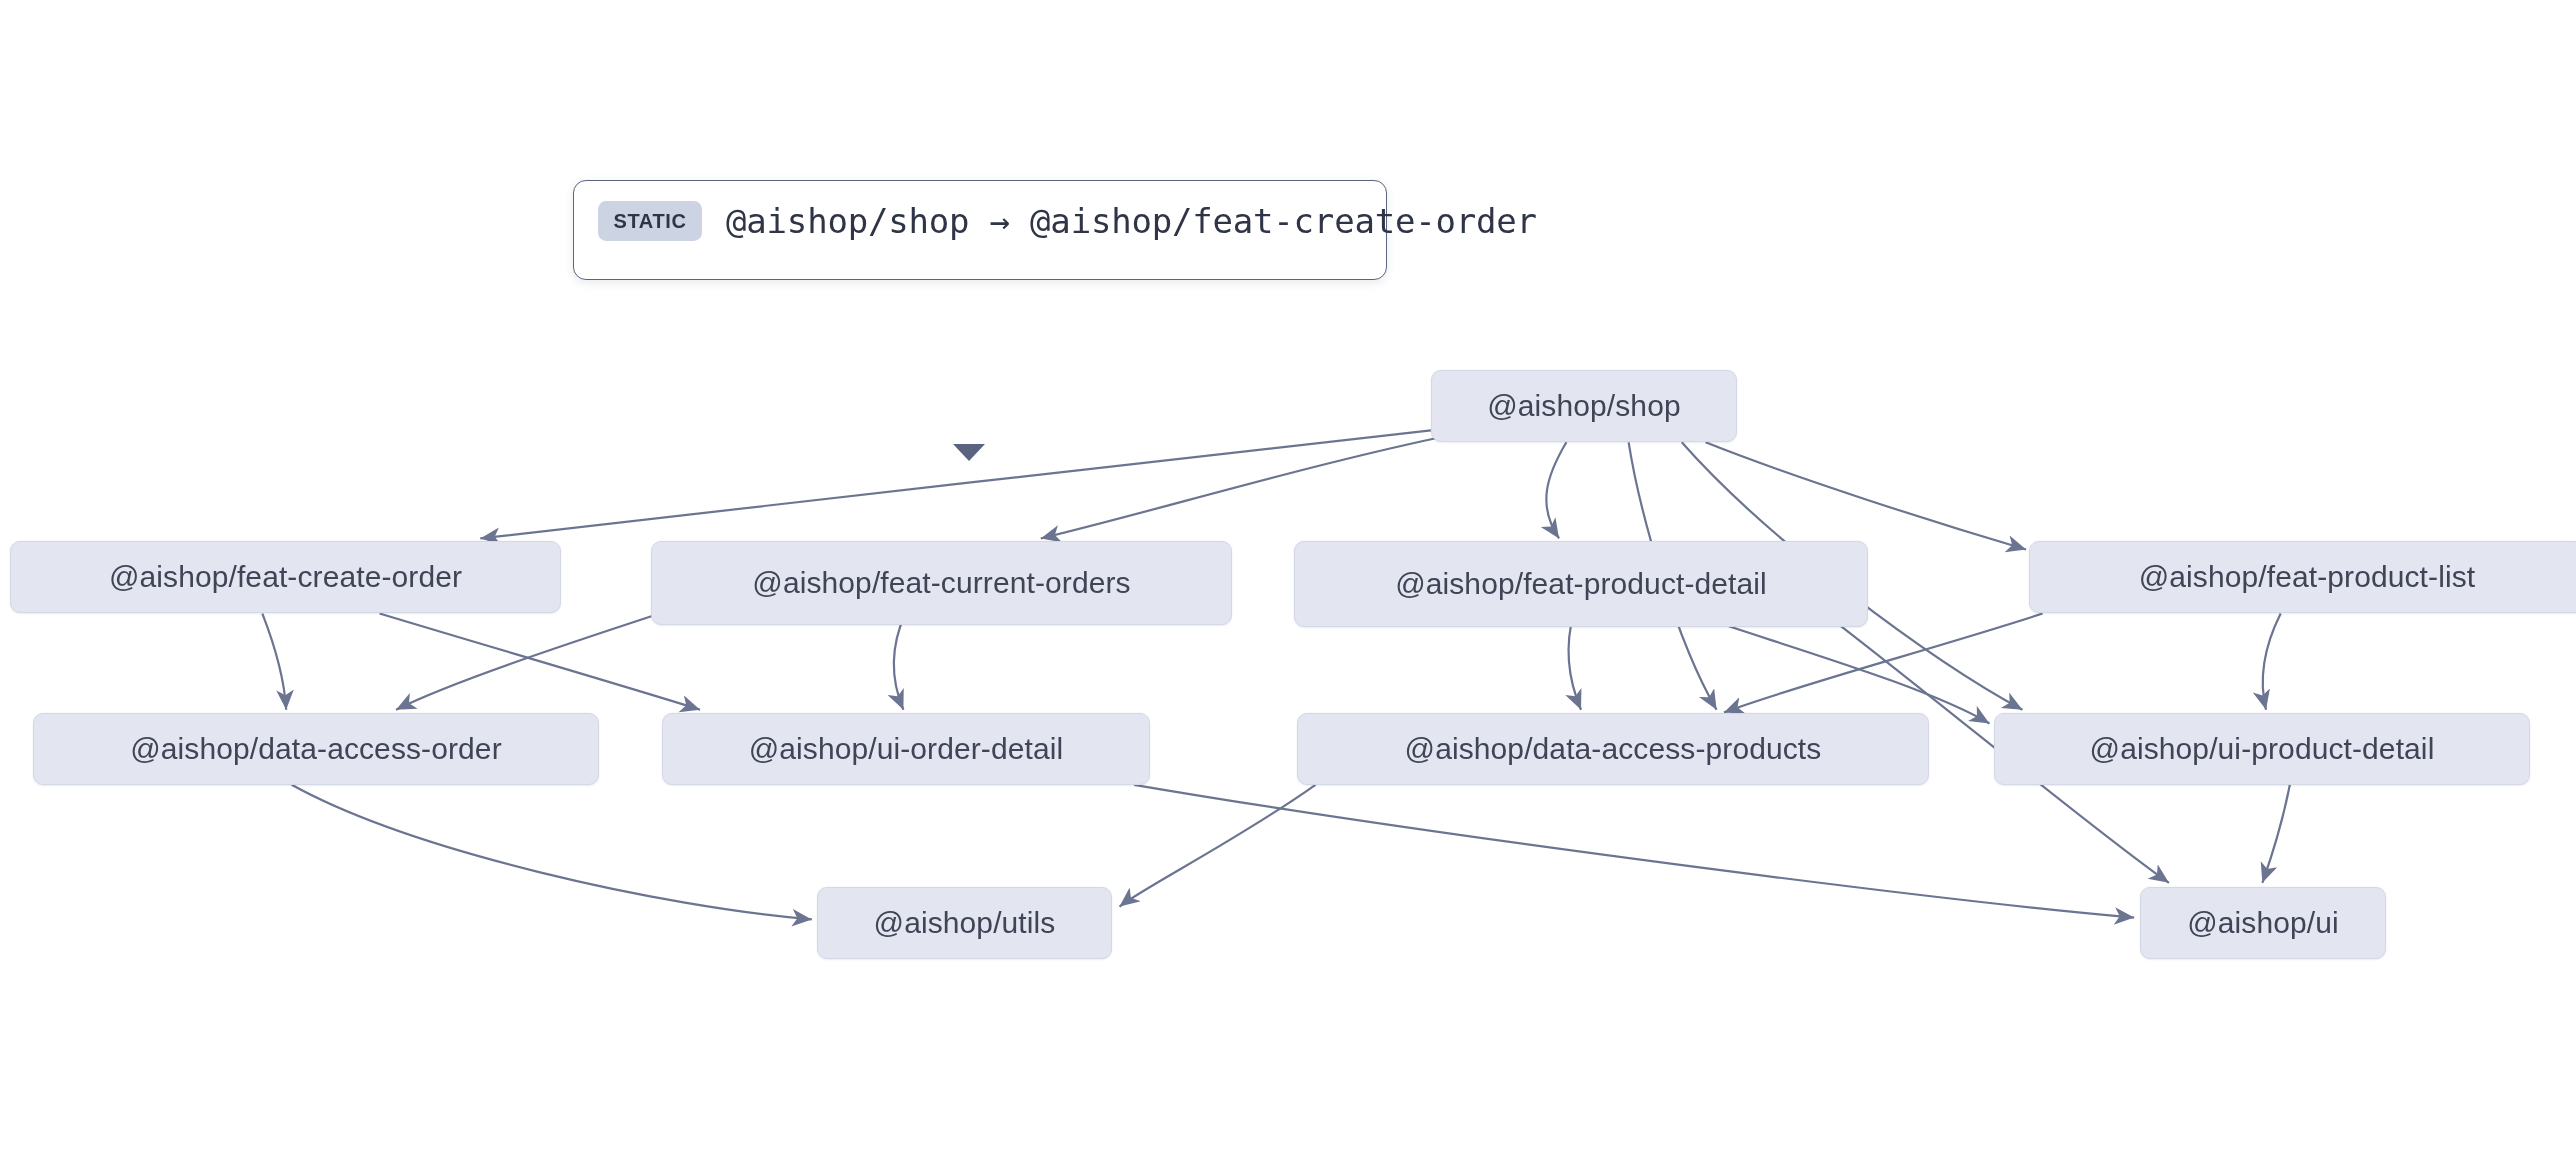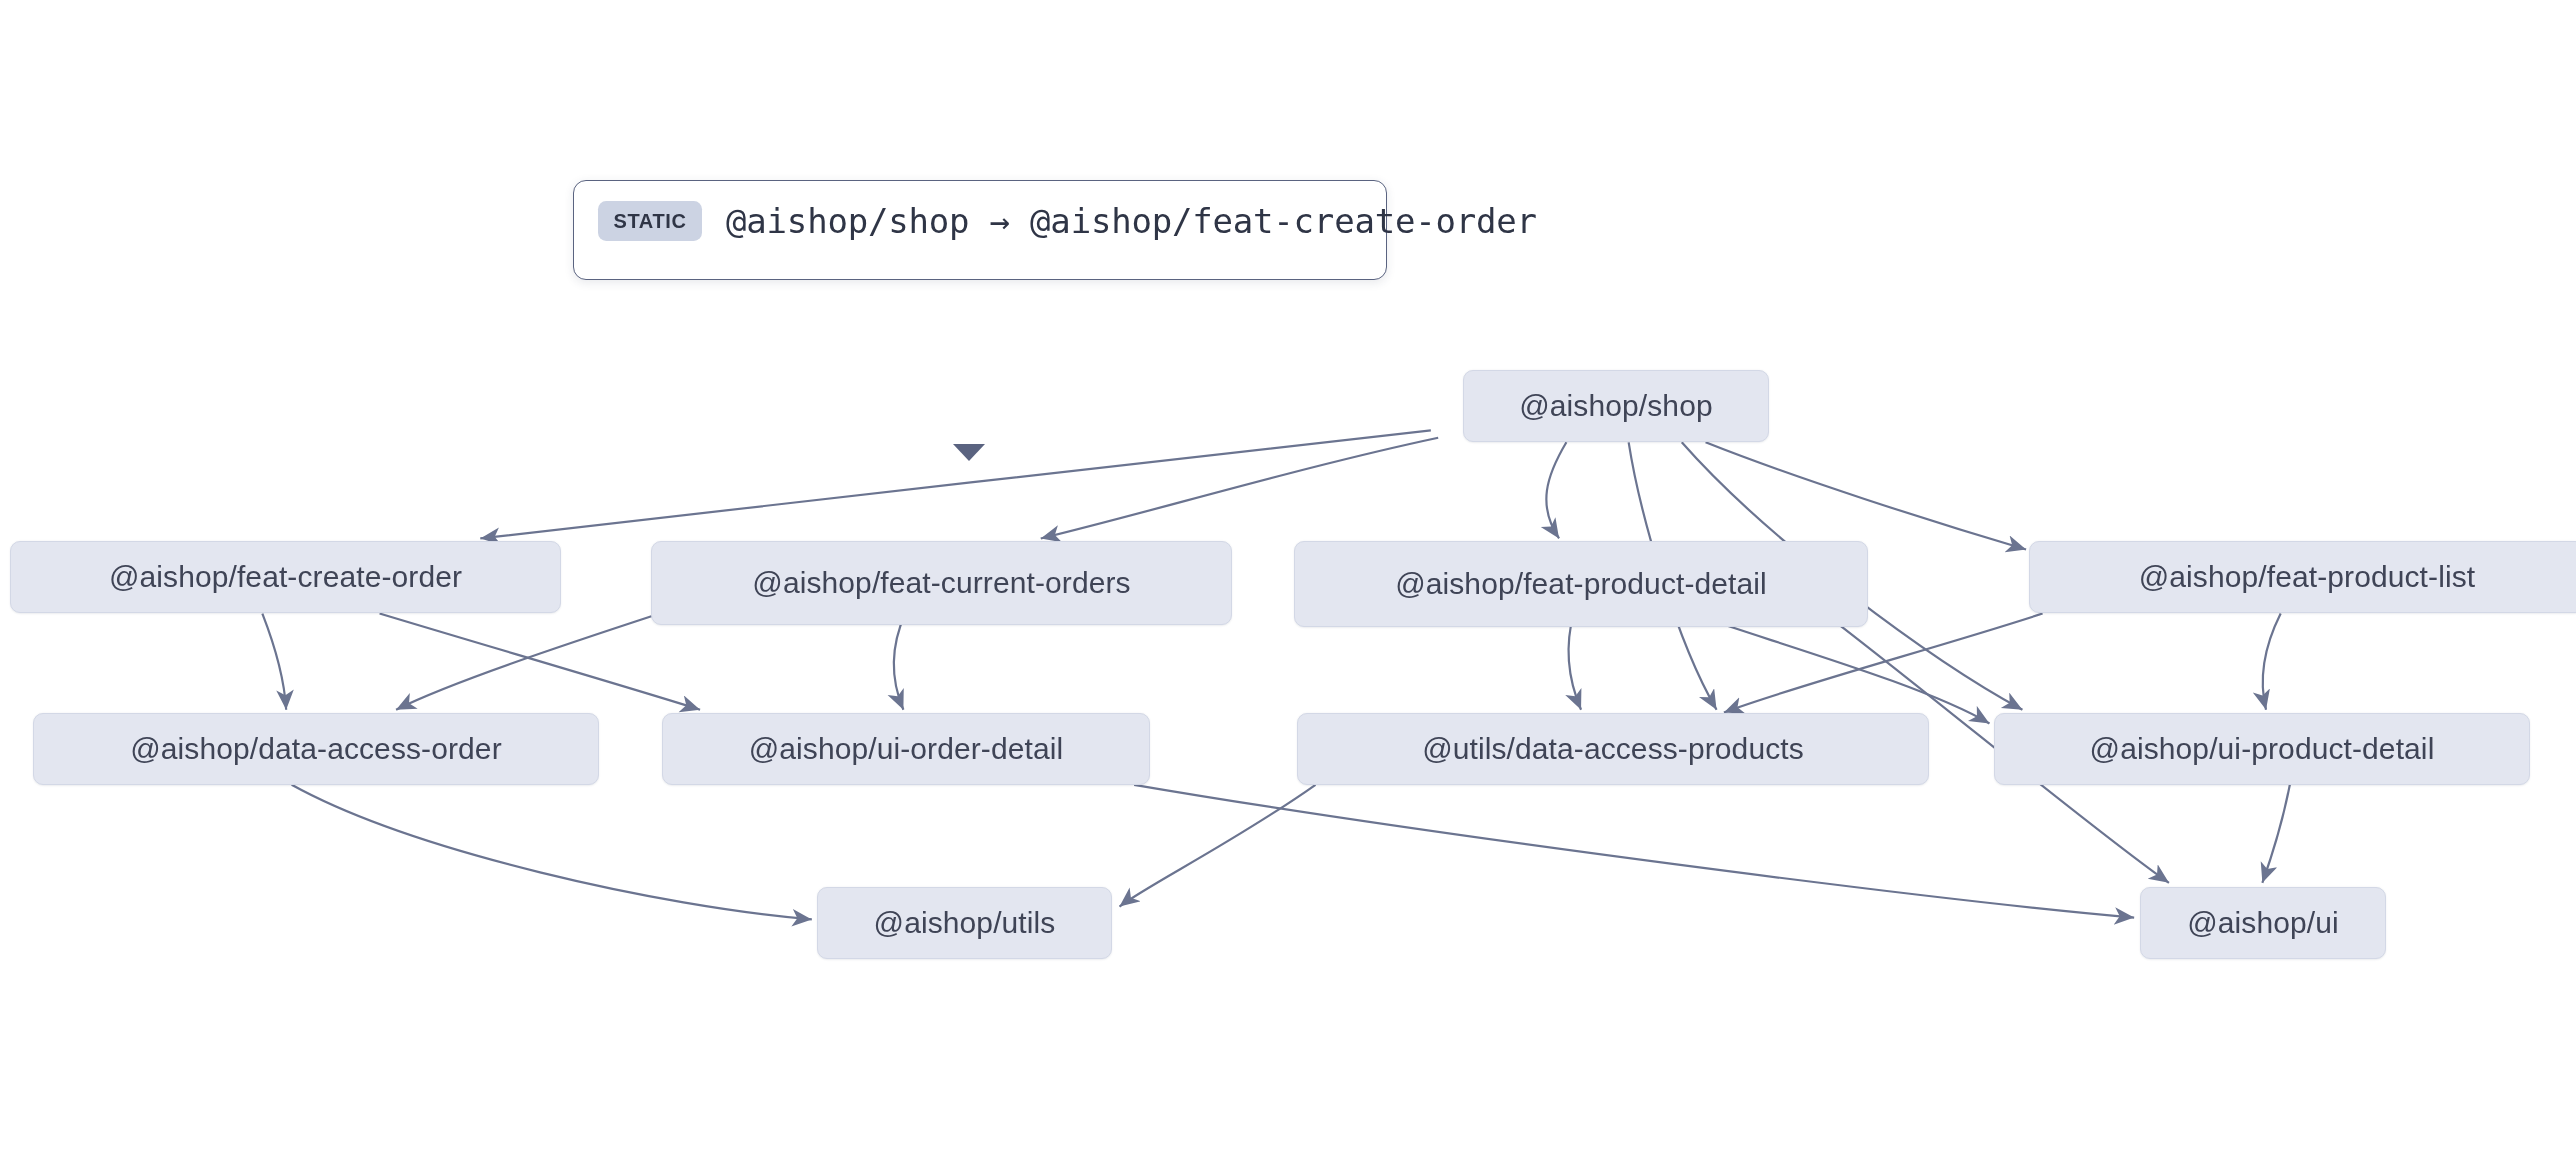--- a/index.html
+++ b/index.html
@@ -159,35 +159,35 @@
       <path d="M 318,857 C 450,930 720,990 886,1004"></path>
 
       <path d="M 1238,857 C 1560,912 2120,984 2330,1002"></path>
 
       <path d="M 1436,857 C 1350,918 1250,968 1222,990"></path>
 
       <path d="M 2500,857 C 2492,898 2480,936 2470,964"></path>
     </g>
   </svg>
 
-  <div class="node" style="left:1431px;top:370px;width:306px;height:72px;margin-left:32px;">@aishop/shop</div>
+  <div class="node" style="left:1431px;top:370px;width:306px;height:72px;">@aishop/shop</div>
 
   <div class="node" style="left:10px;top:541px;width:551px;height:72px;">@aishop/feat-create-order</div>
 
   <div class="node" style="left:651px;top:541px;width:581px;height:84px;">@aishop/feat-current-orders</div>
 
   <div class="node" style="left:1294px;top:541px;width:574px;height:86px;">@aishop/feat-product-detail</div>
 
   <div class="node" style="left:2029px;top:541px;width:556px;height:72px;">@aishop/feat-product-list</div>
 
   <div class="node" style="left:33px;top:713px;width:566px;height:72px;">@aishop/data-access-order</div>
 
   <div class="node" style="left:662px;top:713px;width:488px;height:72px;">@aishop/ui-order-detail</div>
 
-  <div class="node" style="left:1297px;top:713px;width:632px;height:72px;">@utils/data-access-products</div>
+  <div class="node" style="left:1297px;top:713px;width:632px;height:72px;">@aishop/data-access-products</div>
 
   <div class="node" style="left:1994px;top:713px;width:536px;height:72px;">@aishop/ui-product-detail</div>
 
   <div class="node" style="left:817px;top:887px;width:295px;height:72px;">@aishop/utils</div>
 
   <div class="node" style="left:2140px;top:887px;width:246px;height:72px;">@aishop/ui</div>
 
   <div id="tooltip">
     <div class="tt-head">
       <span class="tt-badge">STATIC</span>

